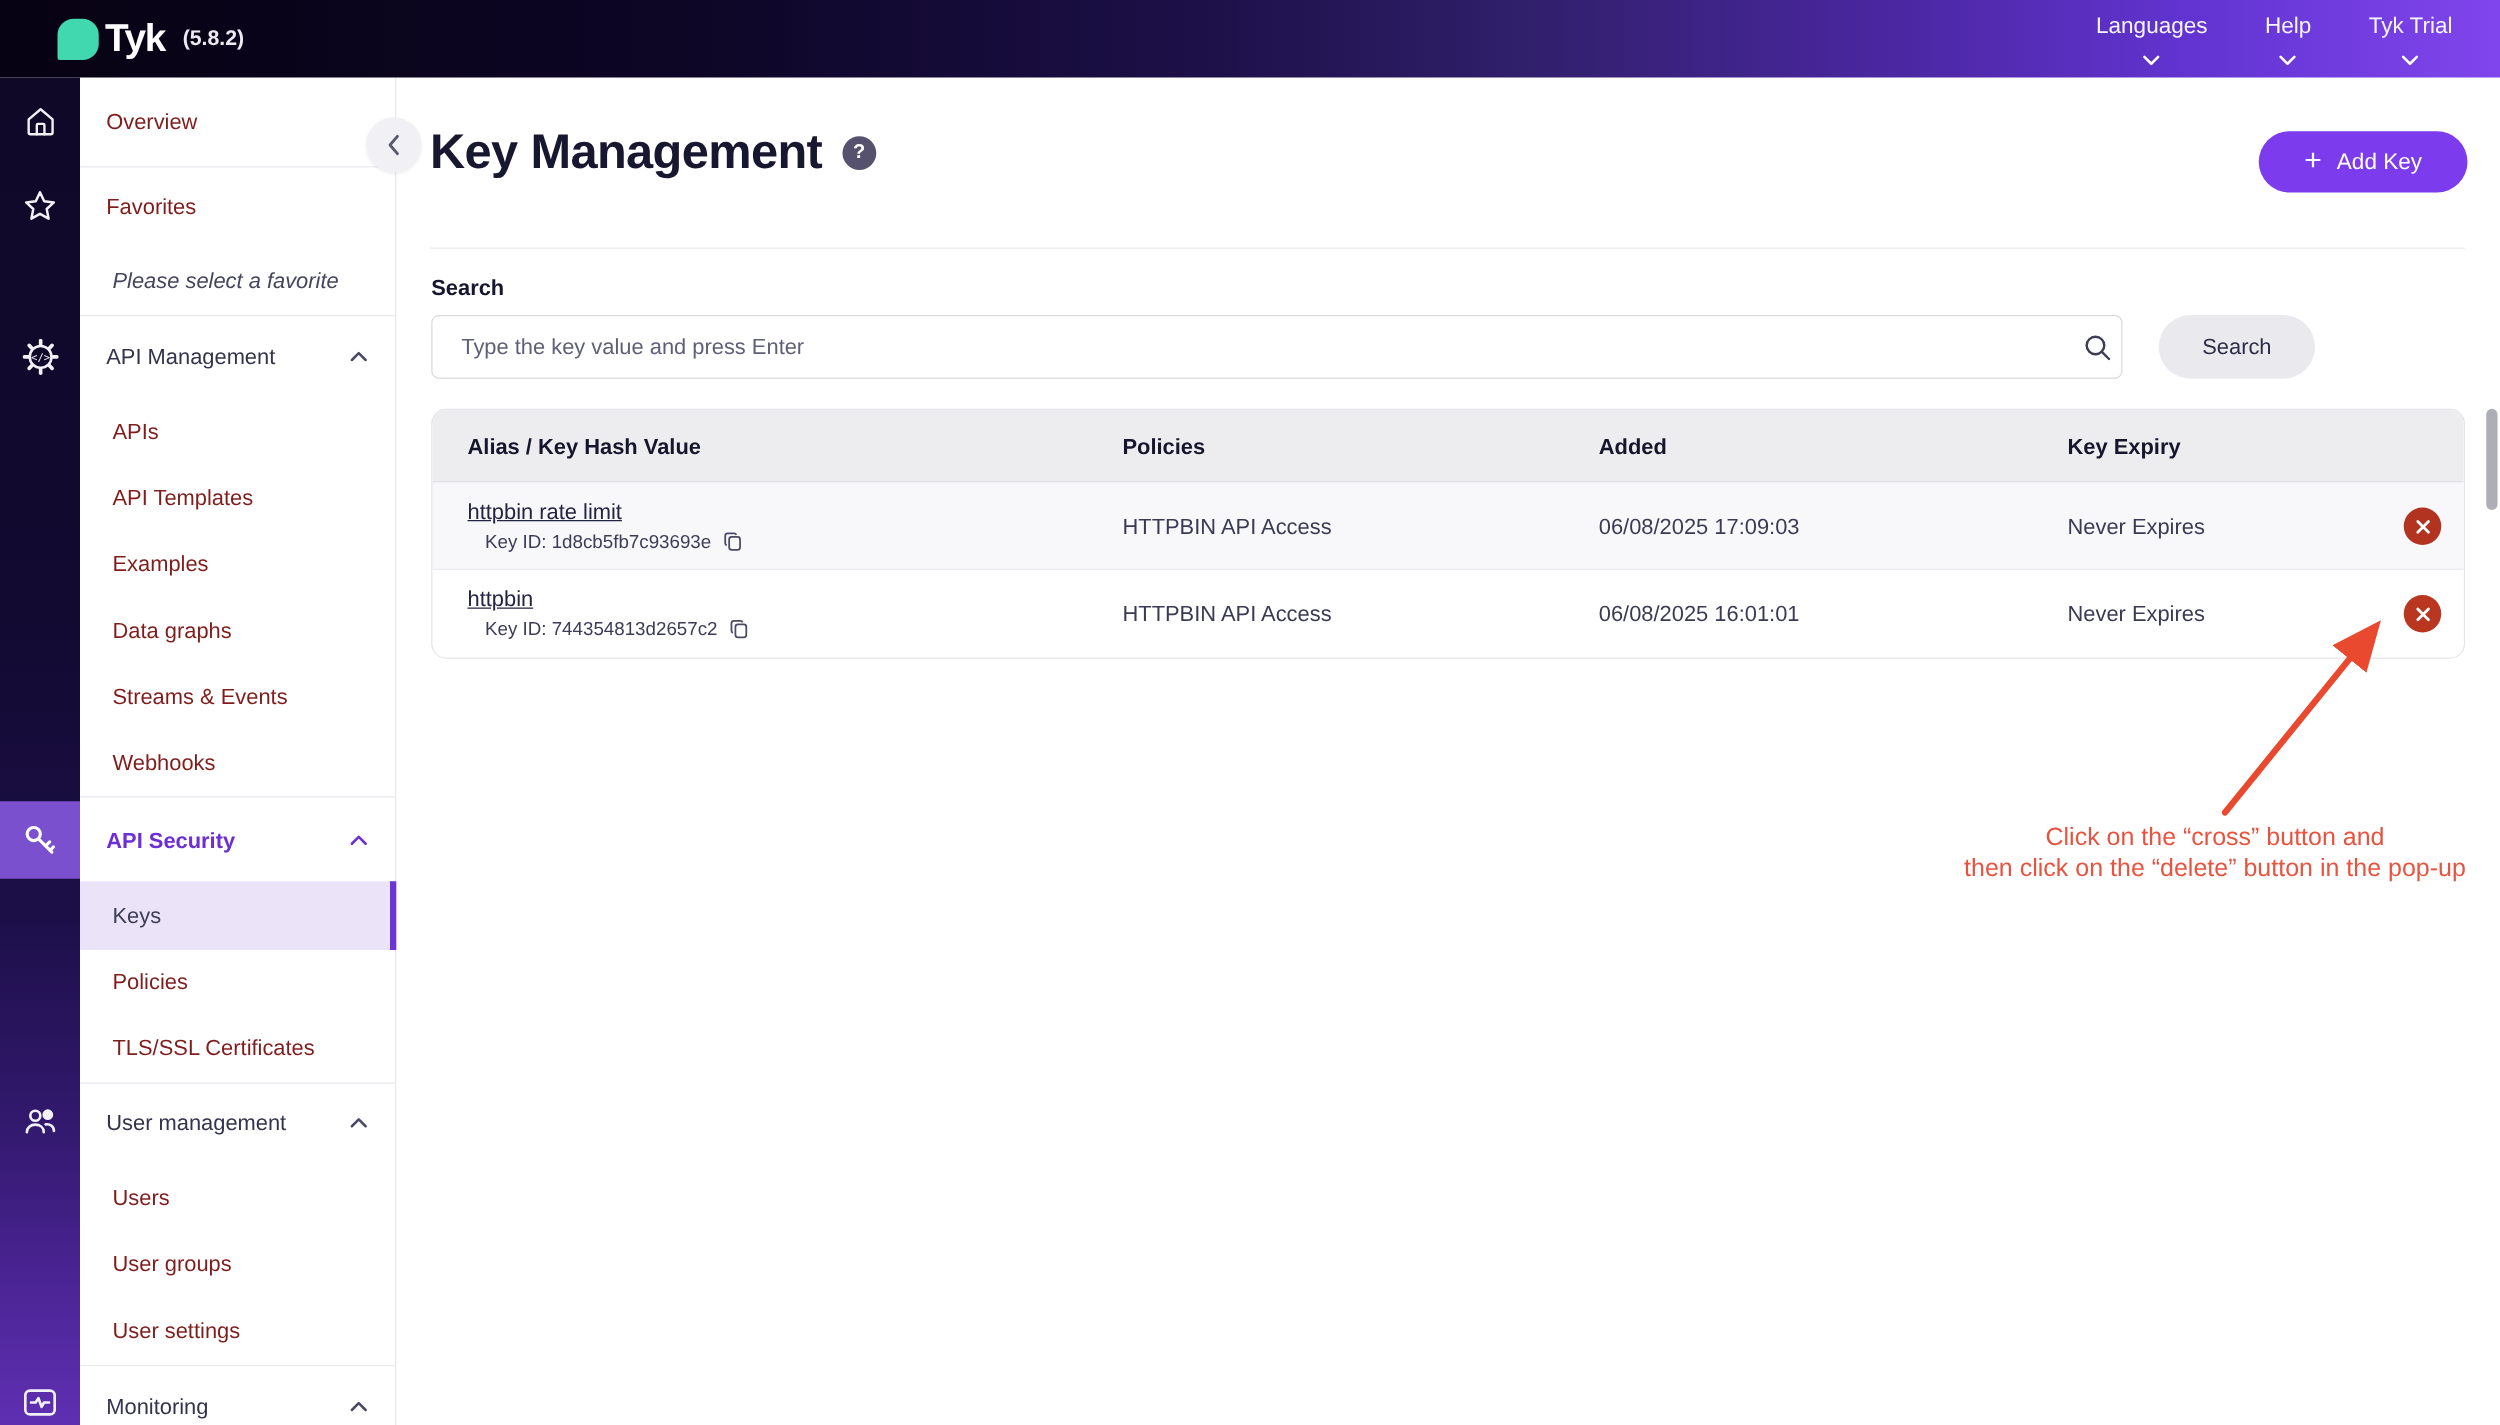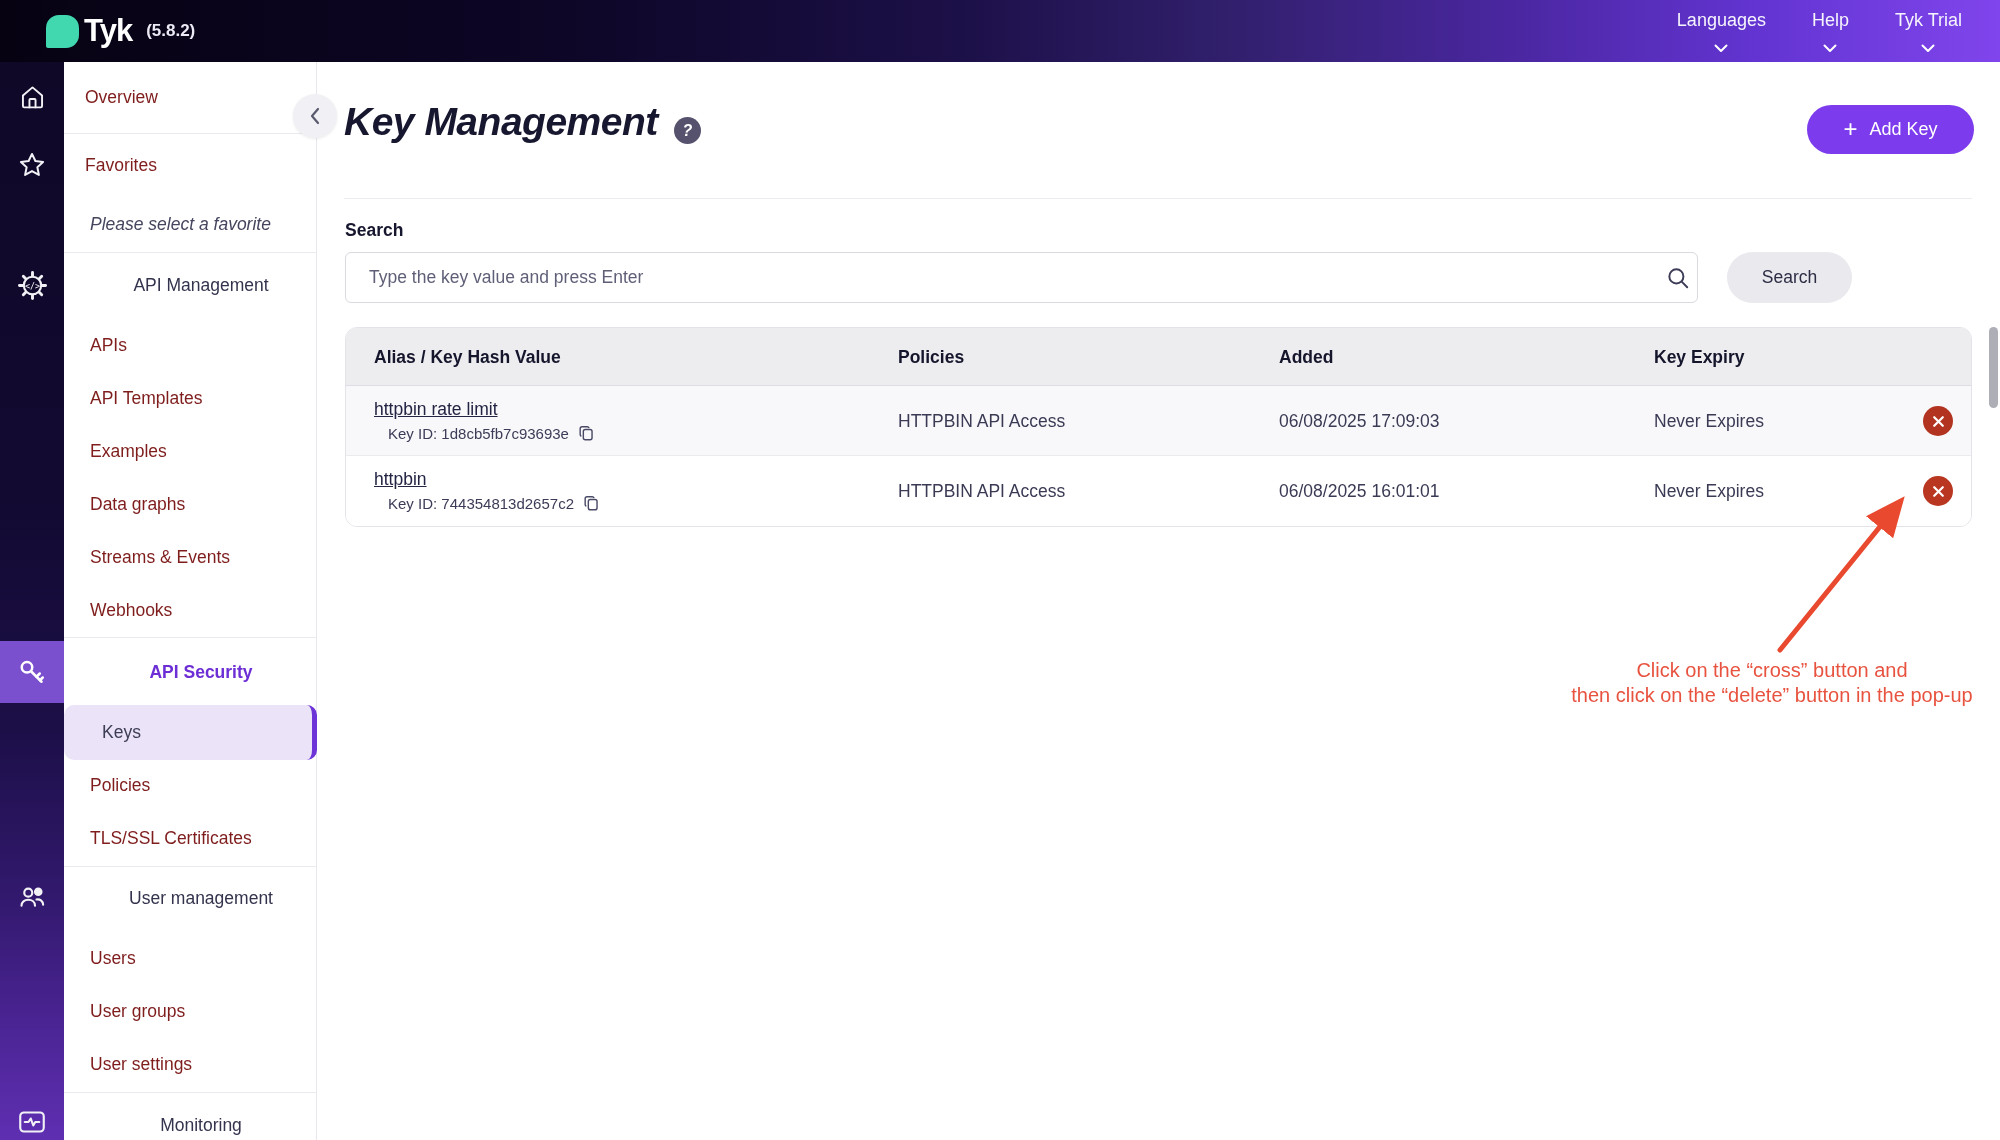--- a/index.html
+++ b/index.html
@@ -25,35 +25,35 @@
   .rail-ic { position:absolute; left:0; width:64px; height:40px; display:flex;
     align-items:center; justify-content:center; cursor:pointer; }
   .rail-active-block { position:absolute; left:0; top:579px; width:64px; height:62px; background:#7a50ce; }
 
   
   .sidebar { position:absolute; left:64px; top:62px; width:253px; height:1078px;
     background:#fff; border-right:1px solid #e7e7ec; z-index:10; }
   .side-row { position:absolute; left:0; width:253px; height:36px; line-height:36px;
     font-size:17.5px; color:#7f1d1d; padding-left:21px; cursor:pointer; white-space:nowrap; }
   .side-sub { padding-left:26px; }
-  .side-head { color:#33334e; font-weight:500; display:flex; align-items:center;flex-direction:column; }
+  .side-head { color:#33334e; font-weight:500; display:flex; align-items:center; }
   .side-head .caret { margin-left:auto; margin-right:23px; }
   .side-empty { font-style:italic; color:#45455f; padding-left:26px; cursor:default; }
   .divider { position:absolute; left:0; width:253px; height:0; border-top:1px solid #e9e9ee; }
   .keys-active { position:absolute; left:0; top:643px; width:253px; height:55px;
     background:#ebe3f8; border-right:5px solid #6d35d8; line-height:55px; font-size:17.5px;
-    color:#3d3d55; padding-left:38px; cursor:pointer;border-radius:10px; }
+    color:#3d3d55; padding-left:26px; cursor:pointer; }
   .sec-purple { color:#6d2fd5 !important; font-weight:bold; }
   .collapse-btn { position:absolute; left:293px; top:94px; width:44px; height:44px; border-radius:50%;
     background:#f1f1f5; box-shadow:0 1px 3px rgba(0,0,0,0.08); display:flex; align-items:center;
     justify-content:center; z-index:25; cursor:pointer; }
 
   
   .main { position:absolute; left:317px; top:62px; width:1683px; height:1078px; background:#fff; }
-  .page-head { position:absolute; left:27px; top:38px; display:flex; align-items:flex-end;font-style:italic; }
+  .page-head { position:absolute; left:27px; top:38px; display:flex; align-items:center; }
   .page-title { font-size:39px; font-weight:bold; color:#17172f; letter-spacing:-0.5px; }
   .help-badge { width:27px; height:27px; border-radius:50%; background:#56526e; color:#fff;
     font-size:16px; font-weight:bold; display:flex; align-items:center; justify-content:center;
     margin-left:16px; cursor:pointer; }
   .add-key { position:absolute; left:1490px; top:43px; width:167px; height:49px; border-radius:25px;
     background:#7c3bec; border:none; color:#fff; font-size:18px; font-family:inherit;
     display:flex; align-items:center; justify-content:center; gap:12px; cursor:pointer; }
   .add-plus { font-size:24px; font-weight:400; line-height:1; margin-top:-2px; }
   .head-divider { position:absolute; left:27px; top:136px; width:1628px; border-top:1px solid #ebebf0; }
 

